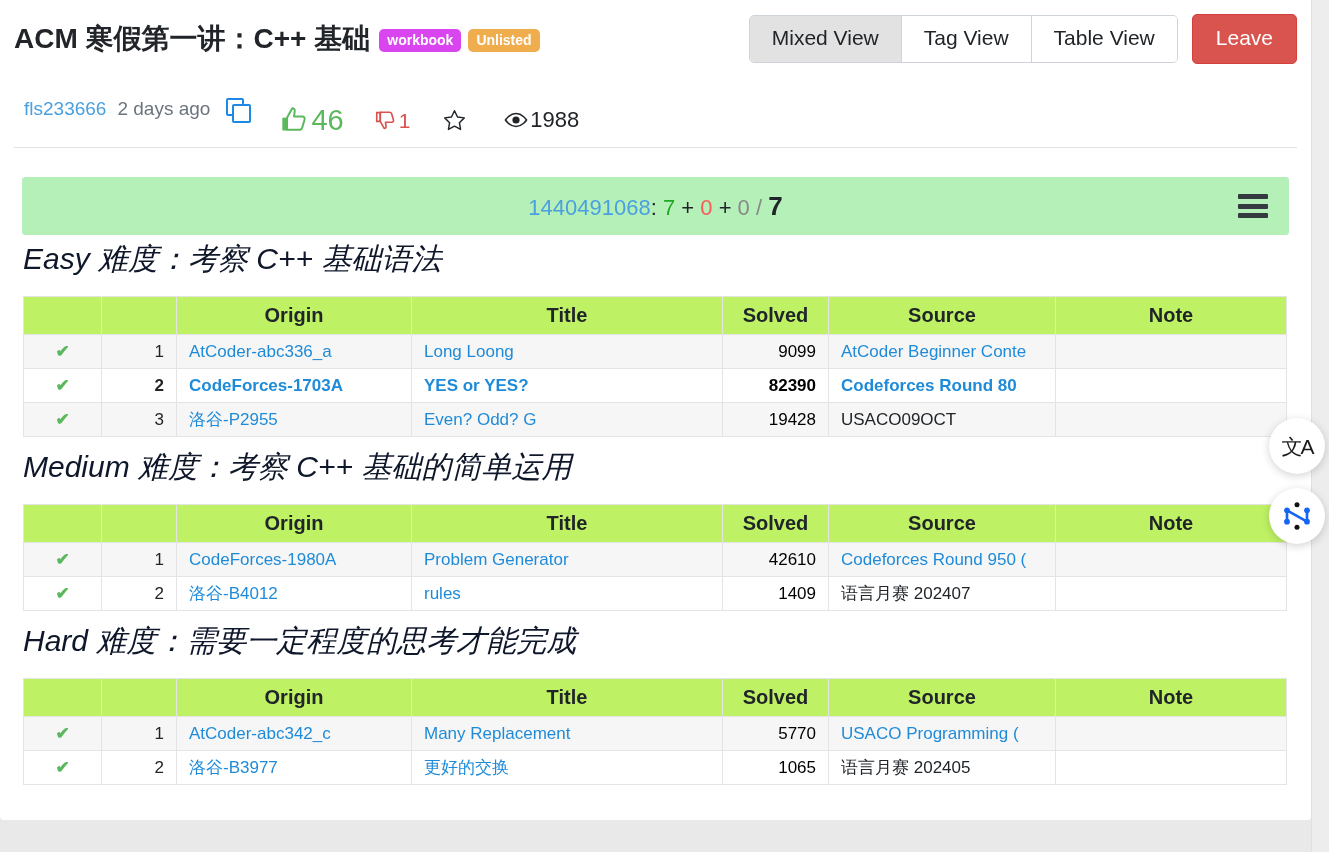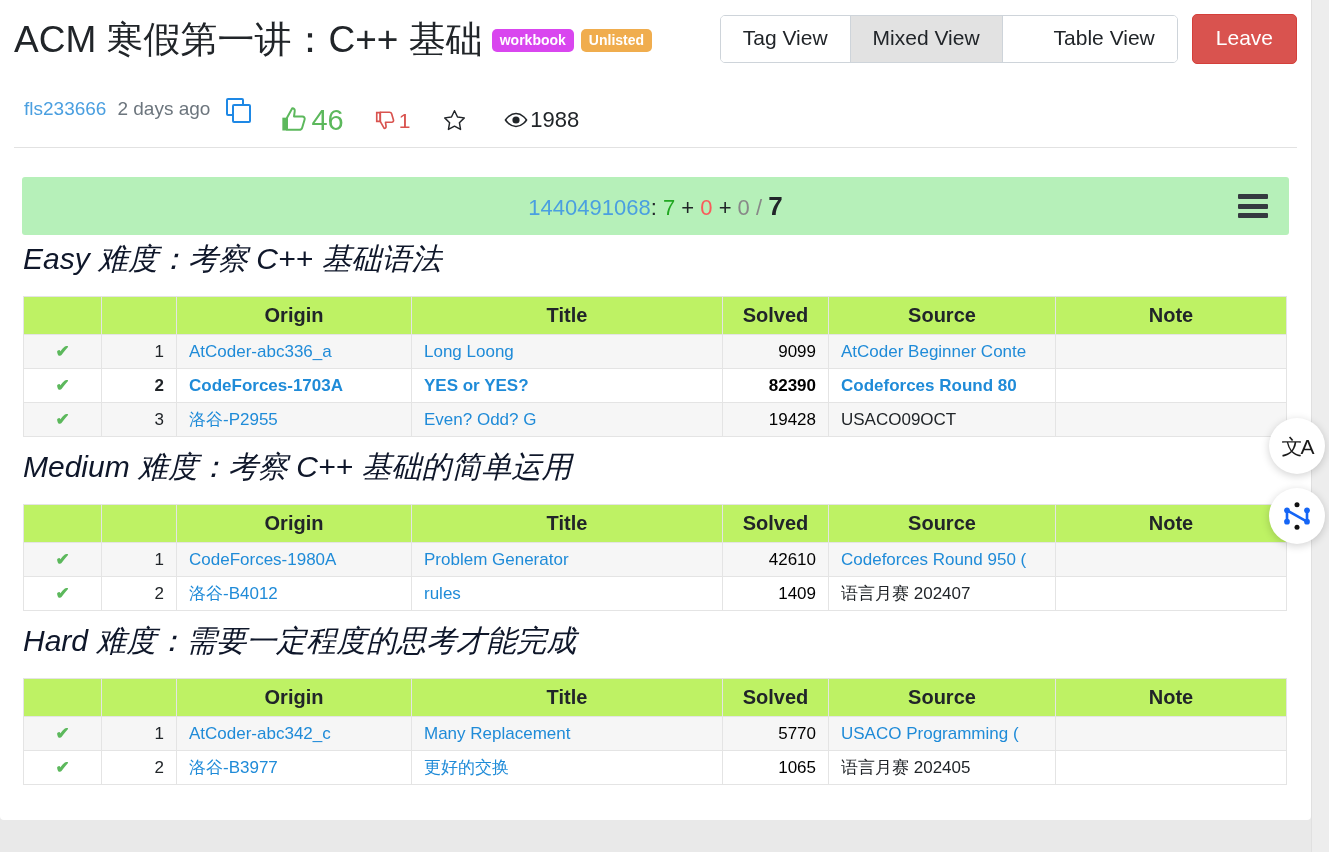--- a/index.html
+++ b/index.html
@@ -39,23 +39,23 @@
   
   .header {
     position: absolute;
     left: 14px; top: 8px;
     width: 1283px;
     height: 62px;
     display: flex;
     align-items: center;
   }
   .title {
-    font-size: 37px;
+    font-size: 28px;
     color: #212529;
-    font-weight: 400;
+    font-weight: 700;
     letter-spacing: 0px;
     white-space: nowrap;
     line-height: 1;
   }
   .badges {
     display: flex;
     align-items: center;
     gap: 7px;
     margin-left: 9px;
     margin-top: 3px;
@@ -91,21 +91,21 @@
     color: #212529;
     background: #fff;
     padding: 9px 22px 11px 22px;
     border: none;
     border-right: 1px solid #ced4da;
     cursor: pointer;
     font-family: "Liberation Sans", sans-serif;
     white-space: nowrap;
     line-height: 1.2;
   }
-  .view-btn:last-child { border-right: none; margin-left: 29px; }
+  .view-btn:last-child { border-right: none; }
   .view-btn.active { background: #e2e2e2; }
   .leave-btn {
     font-size: 21px;
     color: #fff;
     background: #d9534f;
     border: 1px solid #d43f3a;
     border-radius: 5px;
     padding: 10px 23px 12px 23px;
     cursor: pointer;
     font-family: "Liberation Sans", sans-serif;
@@ -321,22 +321,22 @@
   <div class="scrollbar-track"></div>
 
   <div class="header">
     <div class="title">ACM 寒假第一讲：C++ 基础</div>
     <div class="badges">
       <span class="badge badge-workbook">workbook</span>
       <span class="badge badge-unlisted">Unlisted</span>
     </div>
     <div class="header-right">
       <div class="btn-group">
+        <button class="view-btn active">Mixed View</button>
         <button class="view-btn">Tag View</button>
-        <button class="view-btn active">Mixed View</button>
         <button class="view-btn">Table View</button>
       </div>
       <button class="leave-btn">Leave</button>
     </div>
   </div>
 
   <div class="meta">
     <span class="meta-author">fls233666</span>
     <span class="meta-time">2 days ago</span>
     <span class="icon-copy"></span>

